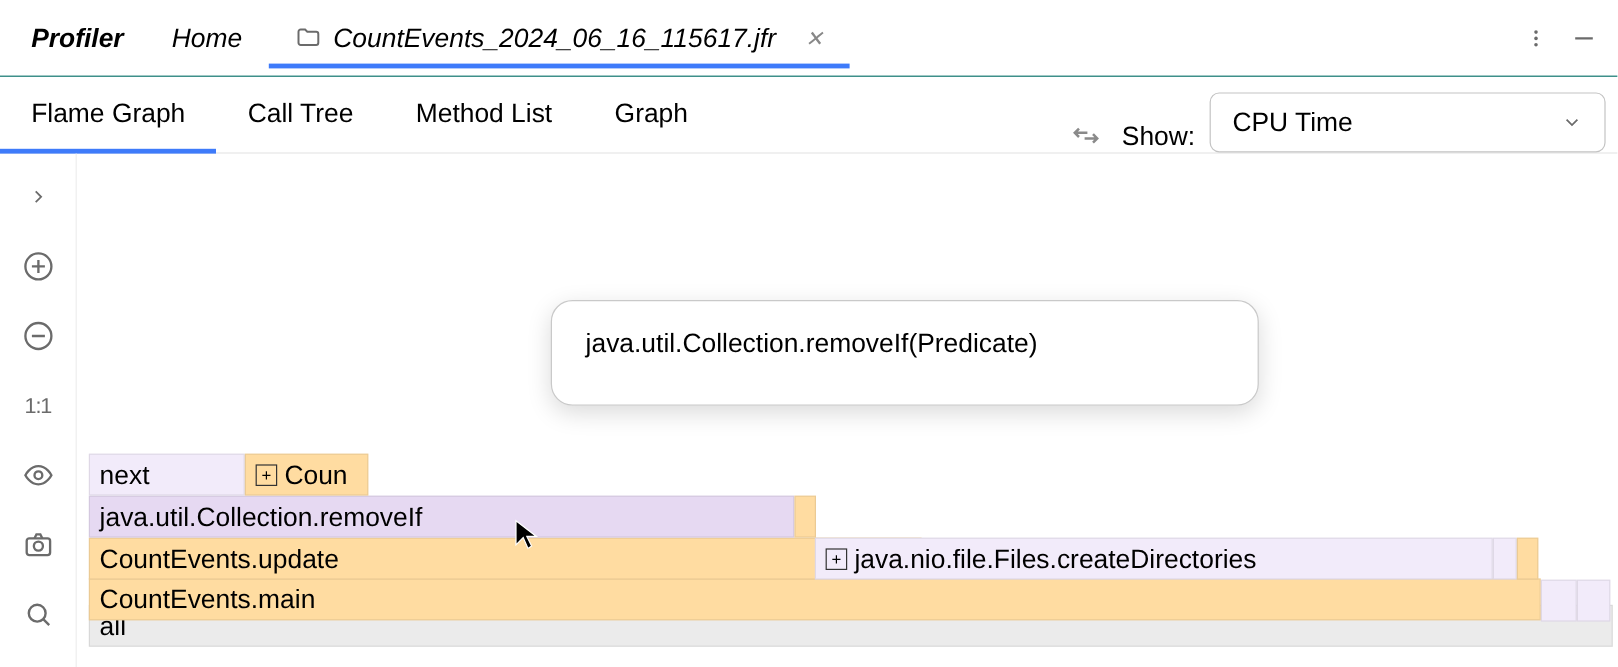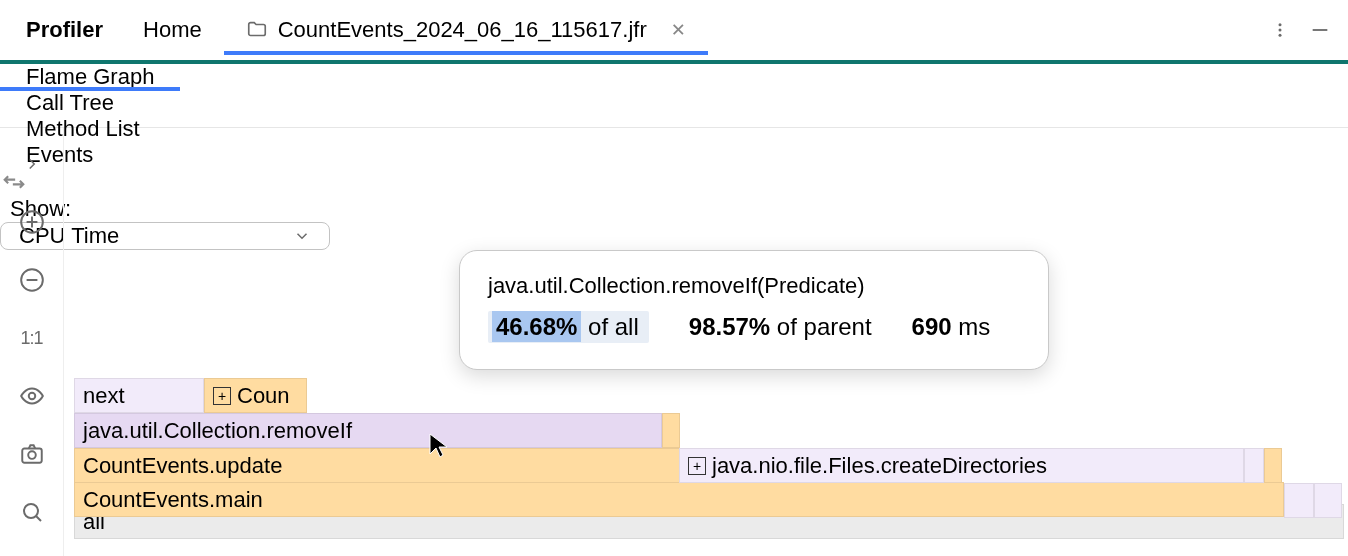--- a/index.html
+++ b/index.html
@@ -11,22 +11,23 @@
   overflow: hidden;
   position: relative;
   color: #000;
 }
 
 
 .top-bar {
   display: flex;
   align-items: center;
   height: 64px;
-  border-bottom: 4px solid #0f766e;
+  border-bottom: 1px solid #0f766e;
   padding: 16px 8px;
+  font-style: italic;
 }
 .top-title {
   font-size: 22px;
   font-weight: 700;
   padding: 0 18px;
 }
 .top-tab {
   font-size: 22px;
   padding: 0 22px;
   height: 48px;
@@ -56,25 +57,24 @@
 .top-icon-btn {
   width: 40px; height: 40px;
   display: flex; align-items: center; justify-content: center;
   color: #6b6b6b;
   font-size: 20px;
 }
 
 
 .inner-tabs {
   display: flex;
-  align-items: flex-start;
+  align-items: flex-end;
   height: 64px;
   border-bottom: 1px solid #e6e6e6;
   padding: 0 10px 0 0;
-  flex-direction: column;
 }
 .inner-tab {
   font-size: 22px;
   padding: 0 26px;
   height: 64px;
   display: flex;
   align-items: center;
   position: relative;
   white-space: nowrap;
 }
@@ -244,21 +244,21 @@
   <div class="inner-tab active">
       <span>Flame Graph</span>
     </div>
   <div class="inner-tab">
       <span>Call Tree</span>
     </div>
   <div class="inner-tab">
       <span>Method List</span>
     </div>
   <div class="inner-tab">
-      <span>Events</span>
+      <span>Graph</span>
     </div>
   <div class="inner-spacer"></div>
   <span class="swap-icon">
     <svg width="28" height="28" viewBox="0 0 24 24" fill="none" stroke="#8a8a8a" stroke-width="1.8">
         <path d="M7 7l-3 3 3 3M4 10h9"></path>
         <path d="M17 17l3-3-3-3M20 14h-9"></path>
       </svg>
   </span>
   <span class="show-label">Show:</span>
   <div class="show-select">
@@ -344,24 +344,19 @@
   </div>
   <div class="flame-row c-orange" style="left:140px; top:250px; width:103px;">
     <span class="expand-badge">+</span>
     <span>Coun</span>
   </div>
 
 </div>
 
 <div class="tooltip">
   <div class="tooltip-title">java.util.Collection.removeIf(Predicate)</div>
-  <div class="tooltip-stats">
-    <span class="stat-pct-all"><b>46.68%</b><span> of all</span></span>
-    <span class="stat"><b>98.57%</b><span> of parent</span></span>
-    <span class="stat"><b>690</b><span> ms</span></span>
-  </div>
 </div>
 
 <div class="cursor">
   <svg width="22" height="28" viewBox="0 0 22 28">
       <path d="M2 2 L2 22 L8 16 L12 25 L15 23 L11 15 L19 15 Z" fill="#000" stroke="#fff" stroke-width="1"></path>
     </svg>
 </div>
 
 </body></html>

